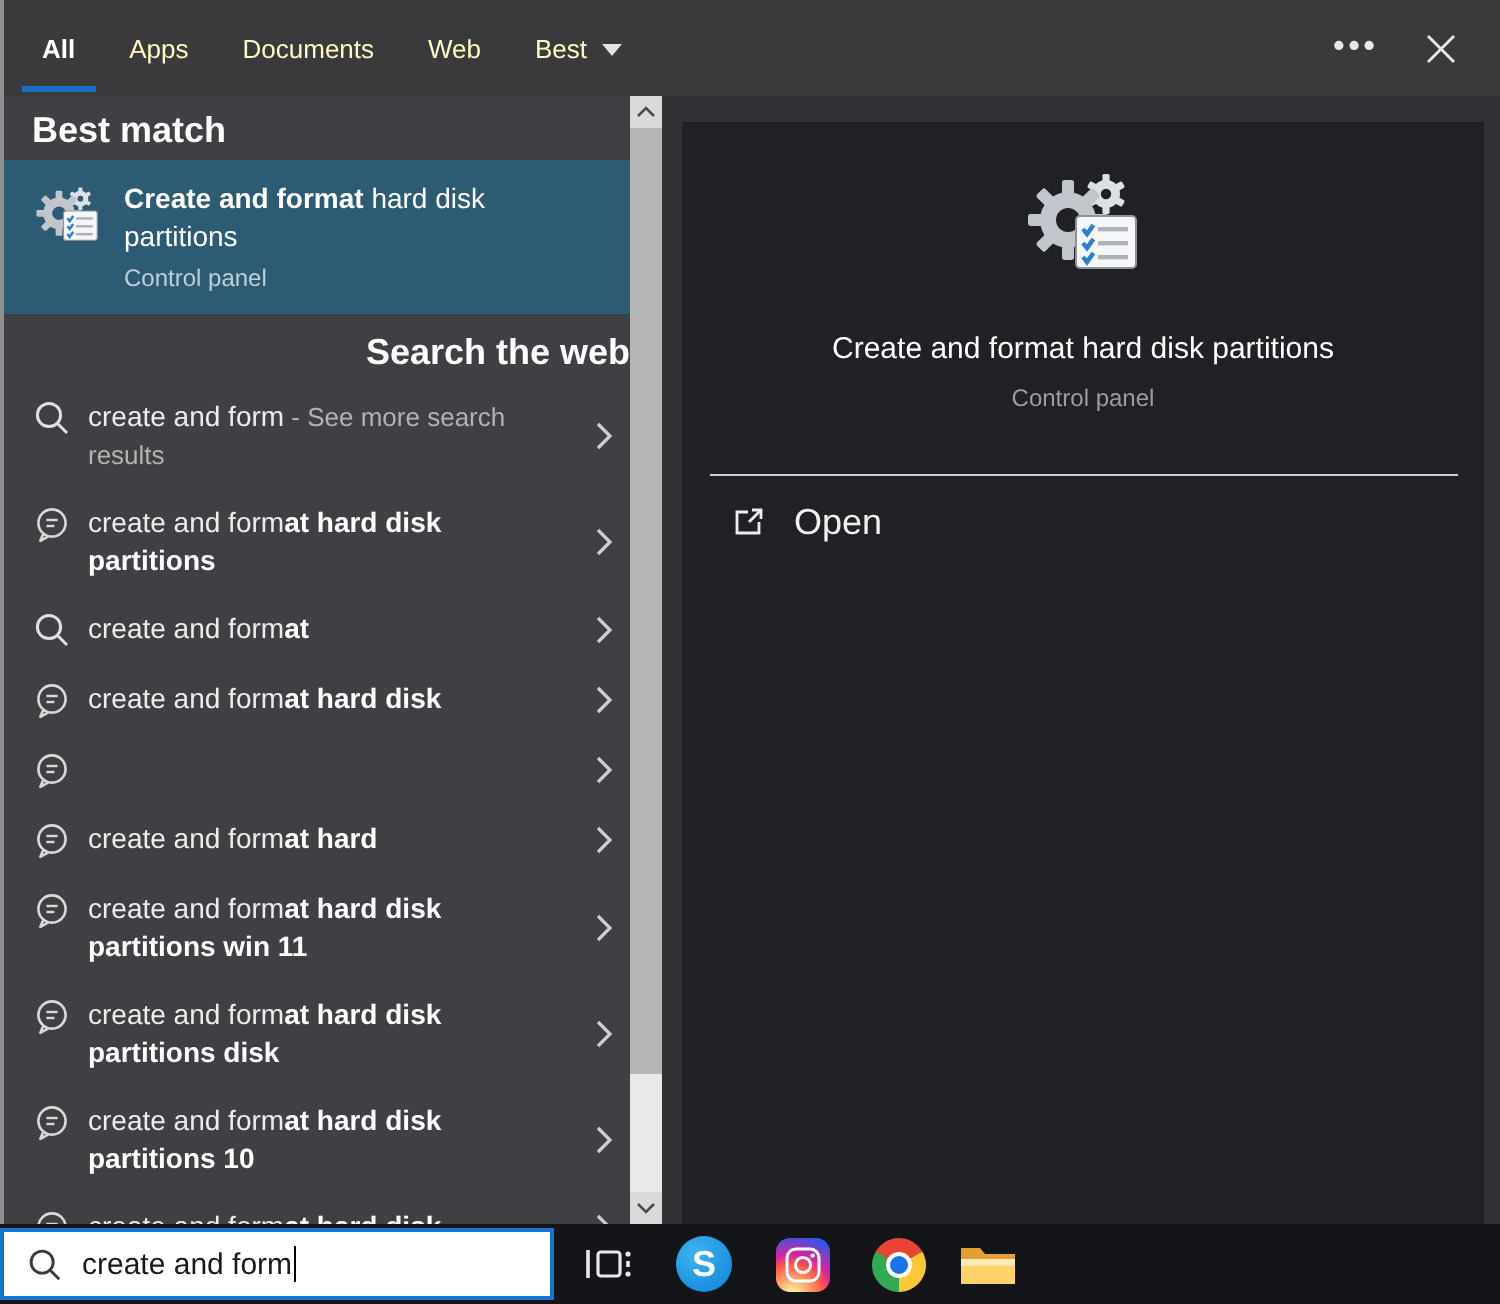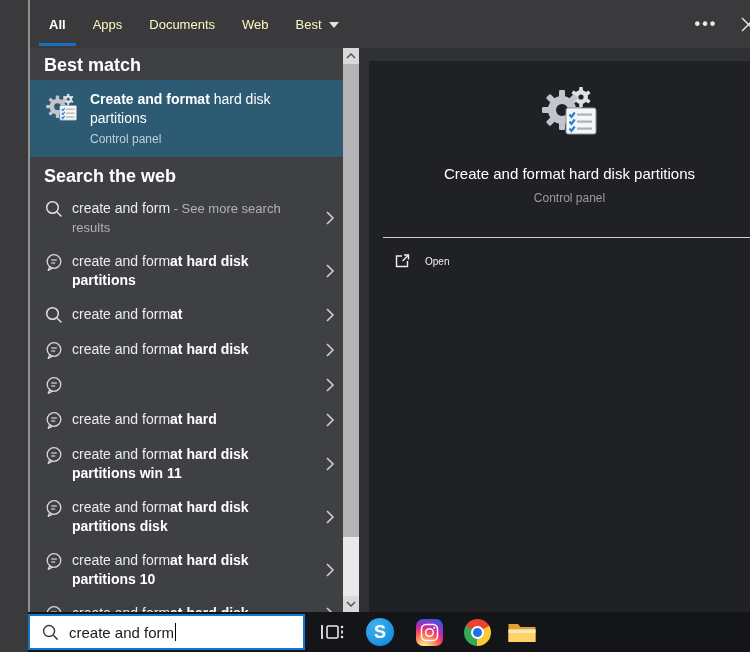--- a/index.html
+++ b/index.html
@@ -1,36 +1,36 @@
 <!DOCTYPE html>
 <html><head>
 <meta charset="utf-8">
 <style>
   * { margin:0; padding:0; box-sizing:border-box; }
   html,body { width:750px; height:652px; }
   body { font-family:"Liberation Sans","DejaVu Sans",sans-serif; background:#3a3a3c; position:relative; overflow:hidden; }
 
   
-  #window { position:absolute; inset:0; background:#3a3a3c;margin-left:28px; }
+  #window { position:absolute; inset:0; background:#3a3a3c; }
   .left-edge { position:absolute; left:0; top:0; width:2px; height:612px; background:#909090; z-index:40; }
 
   
   .topbar { position:absolute; left:0; top:0; width:750px; height:48px; background:#3a3a3c; display:flex; align-items:center; padding-left:21px; }
   .tab { position:relative; color:#fef9c3; font-size:13px; margin-right:27px; cursor:default; }
   .tab.active { color:#ffffff; font-weight:bold; }
   .tab.active::after { content:""; position:absolute; left:-10px; right:-10px; bottom:-14px; height:3px; background:#1a6fc4; }
   .tab .caret { display:inline-block; width:0; height:0; border-left:5px solid transparent; border-right:5px solid transparent; border-top:6px solid #e2e2e2; margin-left:7px; vertical-align:1px; }
   .topbar-btn { position:absolute; top:0; height:48px; display:flex; align-items:center; justify-content:center; cursor:default; }
   .btn-ellipsis { right:52px; width:40px; color:#e8e8e8; font-size:16px; letter-spacing:2px; font-weight:bold; }
   .btn-close { right:10px; width:40px; }
 
   
   .left-panel { position:absolute; left:0; top:48px; width:315px; height:564px; background:#3e4043; overflow:hidden; }
   .sec-header { color:#ffffff; font-size:18px; font-weight:bold; padding:10px 0 0 16px; line-height:15px; }
-  .sec-header.second { padding-top:12px; padding-bottom:8px; }
+  .sec-header.second { padding-top:12px; padding-bottom:8px;text-align:right; }
 
   .best-match { margin-top:7px; background:#2d5b74; display:flex; padding:10px 8px 10px 16px; cursor:default; }
   .bm-icon { width:36px; height:36px; flex:none; margin-right:10px; margin-top:2px; }
   .bm-text { width:214px; }
   .bm-title { color:#ffffff; font-size:14px; line-height:19px; }
   .bm-title b { font-weight:bold; }
   .bm-sub { color:#bdd0da; font-size:12px; line-height:16px; margin-top:3px; }
 
   .row { display:flex; align-items:flex-start; padding:7px 8px 8px 16px; cursor:default; }
   .ric { width:20px; height:20px; flex:none; margin-right:8px; }
@@ -47,21 +47,21 @@
 
   
   .right-region { position:absolute; left:331px; top:48px; width:419px; height:564px; background:#2f3134; }
   .right-panel { position:absolute; left:10px; top:13px; width:401px; height:551px; background:#202124; text-align:center; }
   .rp-icon { margin-top:23px; display:inline-block; width:64px; height:64px; }
   .rp-title { color:#ffffff; font-size:15px; line-height:20px; margin-top:12px; }
   .rp-sub { color:#9d9d9d; font-size:12px; margin-top:7px; }
   .rp-divider { position:absolute; left:14px; right:13px; top:176px; height:1px; background:#cfcfcf; }
   .rp-open { position:absolute; left:0; top:186px; width:100%; height:28px; display:flex; align-items:center; padding-left:24px; cursor:default; }
   .rp-open .oic { width:18px; height:18px; flex:none; margin-right:14px; }
-  .rp-open .olabel { color:#f0f0f0; font-size:10px; }
+  .rp-open .olabel { color:#f0f0f0; font-size:18px; }
 
   
   .taskbar { position:absolute; left:0; top:612px; width:750px; height:40px; background:#141518; }
   .searchbox { position:absolute; left:0; top:2px; width:277px; height:36px; background:#ffffff; border:2px solid #1576d2; display:flex; align-items:center; padding-left:11px; }
   .searchbox .sic { width:19px; height:19px; flex:none; margin-right:9px; }
   .sb-text { font-size:15px; color:#1a1a1a; }
   .cursor { display:inline-block; width:1px; height:18px; background:#000; margin-left:1px; vertical-align:-3px; animation:blink 1s steps(1) infinite; }
   @keyframes blink { 50% { opacity:0; } }
 
   .tb-icon { position:absolute; top:0; height:40px; width:40px; display:flex; align-items:center; justify-content:center; cursor:default; }

